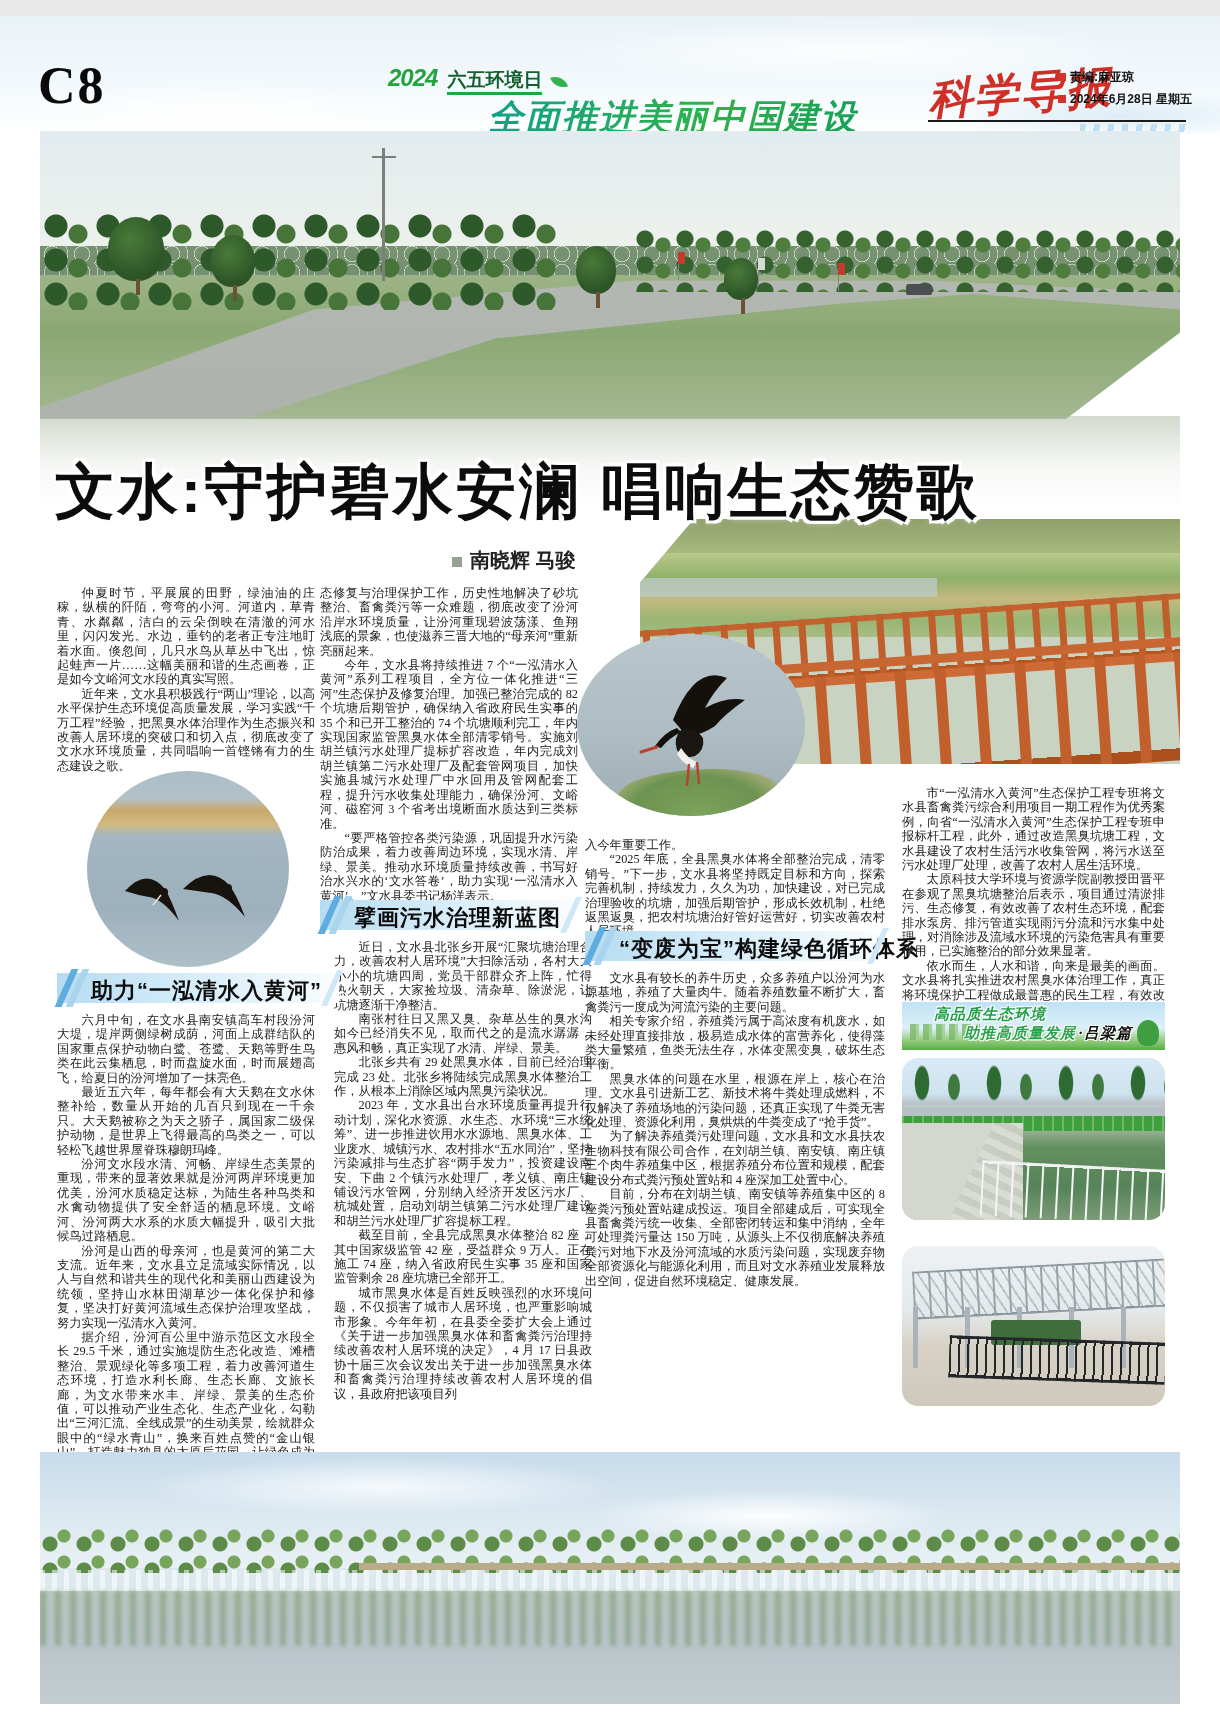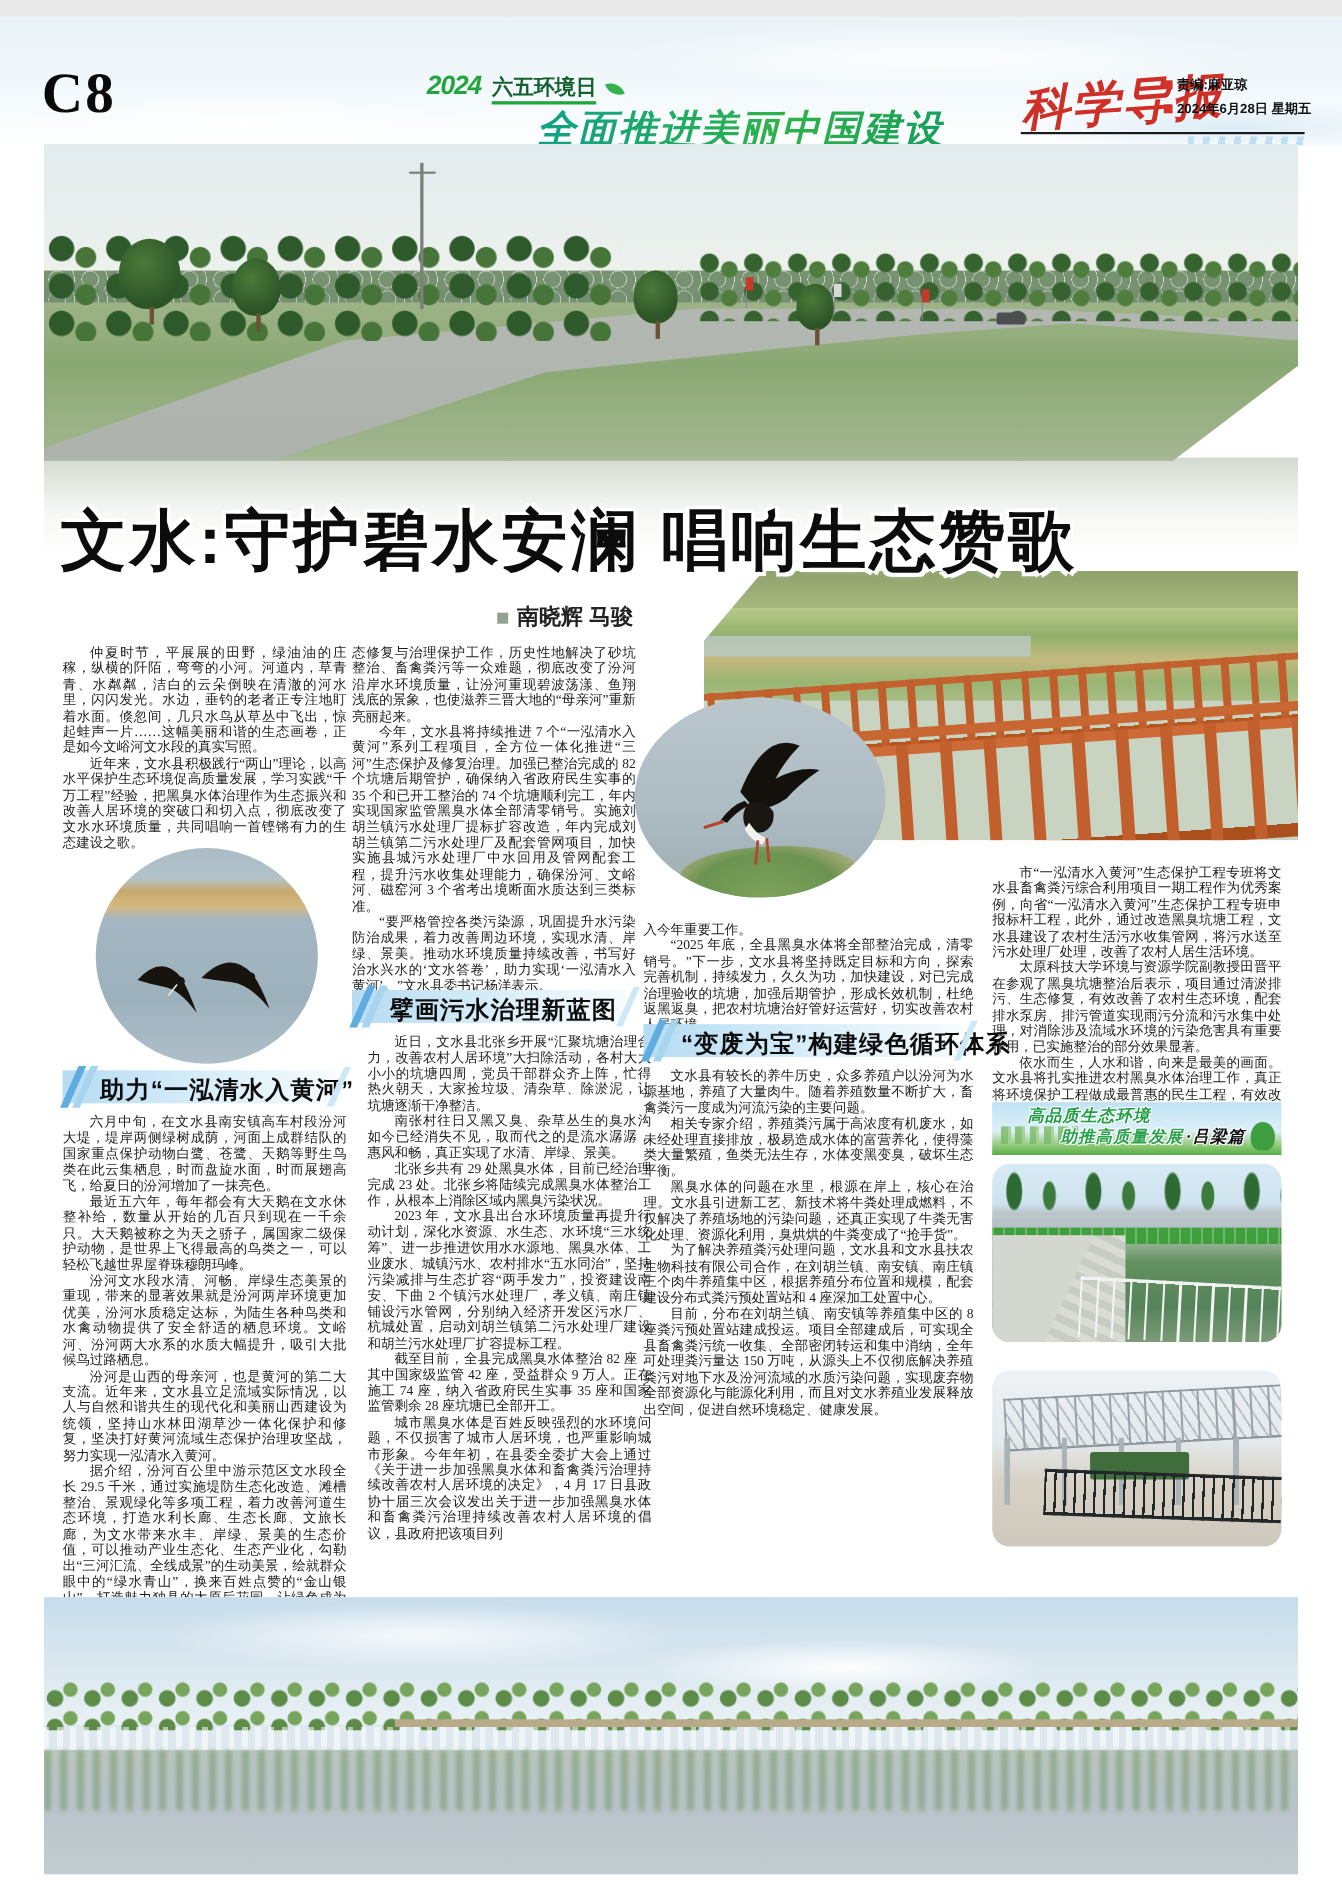--- a/index.html
+++ b/index.html
@@ -248,21 +248,21 @@
       <path d="M104 98 Q92 104 84 114 L78 112 Q88 98 100 94 Z" fill="#14110d"></path>
       <path d="M80 113 L64 118" stroke="#b5452f" stroke-width="3" stroke-linecap="round"></path>
       <path d="M112 130 L110 152 M120 128 L122 150" stroke="#b5452f" stroke-width="2.5"></path>
     </svg>
   </div>
 
   <div class="col" style="left:57px;top:570px;width:258px;">
     <p>仲夏时节，平展展的田野，绿油油的庄稼，纵横的阡陌，弯弯的小河。河道内，草青青、水粼粼，洁白的云朵倒映在清澈的河水里，闪闪发光。水边，垂钓的老者正专注地盯着水面。倏忽间，几只水鸟从草丛中飞出，惊起蛙声一片……这幅美丽和谐的生态画卷，正是如今文峪河文水段的真实写照。</p>
     <p>近年来，文水县积极践行“两山”理论，以高水平保护生态环境促高质量发展，学习实践“千万工程”经验，把黑臭水体治理作为生态振兴和改善人居环境的突破口和切入点，彻底改变了文水水环境质量，共同唱响一首铿锵有力的生态建设之歌。</p>
   </div>
-  <div class="secbar" style="left:57px;top:957px;width:258px;">
+  <div class="secbar" style="left:57px;top:957px;width:258px;padding-left:24px;">
     <span class="slash sl1"></span>
     <span class="slash sl2"></span>
     <span class="sectitle">助力“一泓清水入黄河”</span>
     <span class="slend"></span>
   </div>
   <div class="col" style="left:57px;top:997px;width:258px;">
     <p>六月中旬，在文水县南安镇高车村段汾河大堤，堤岸两侧绿树成荫，河面上成群结队的国家重点保护动物白鹭、苍鹭、天鹅等野生鸟类在此云集栖息，时而盘旋水面，时而展翅高飞，给夏日的汾河增加了一抹亮色。</p>
     <p>最近五六年，每年都会有大天鹅在文水休整补给，数量从开始的几百只到现在一千余只。大天鹅被称之为天之骄子，属国家二级保护动物，是世界上飞得最高的鸟类之一，可以轻松飞越世界屋脊珠穆朗玛峰。</p>
     <p>汾河文水段水清、河畅、岸绿生态美景的重现，带来的显著效果就是汾河两岸环境更加优美，汾河水质稳定达标，为陆生各种鸟类和水禽动物提供了安全舒适的栖息环境。文峪河、汾河两大水系的水质大幅提升，吸引大批候鸟过路栖息。</p>
     <p>汾河是山西的母亲河，也是黄河的第二大支流。近年来，文水县立足流域实际情况，以人与自然和谐共生的现代化和美丽山西建设为统领，坚持山水林田湖草沙一体化保护和修复，坚决打好黄河流域生态保护治理攻坚战，努力实现一泓清水入黄河。</p>

